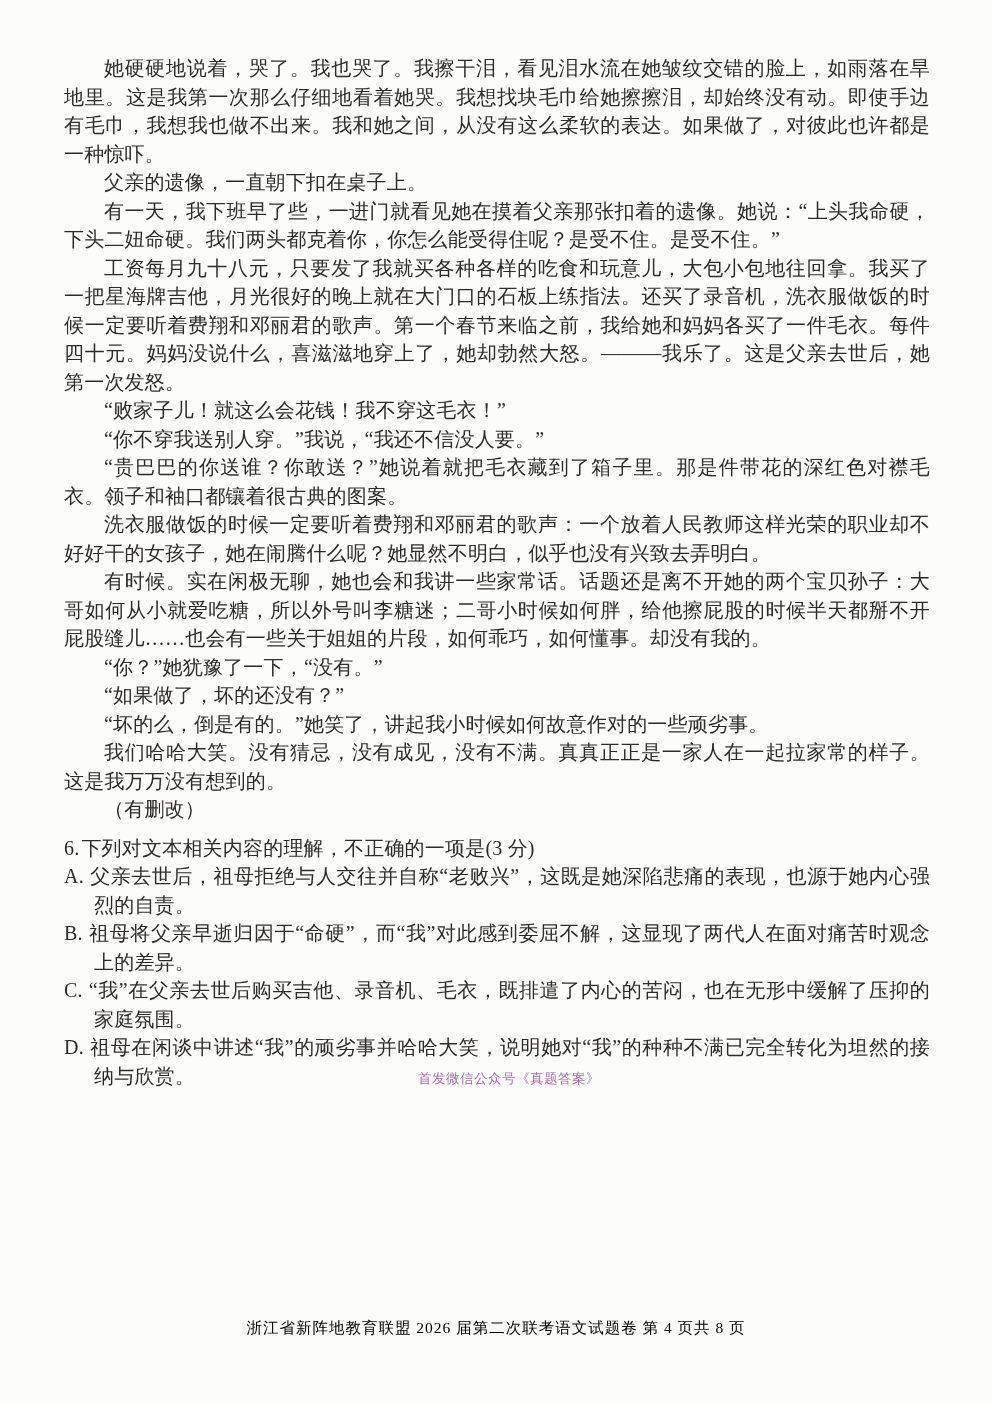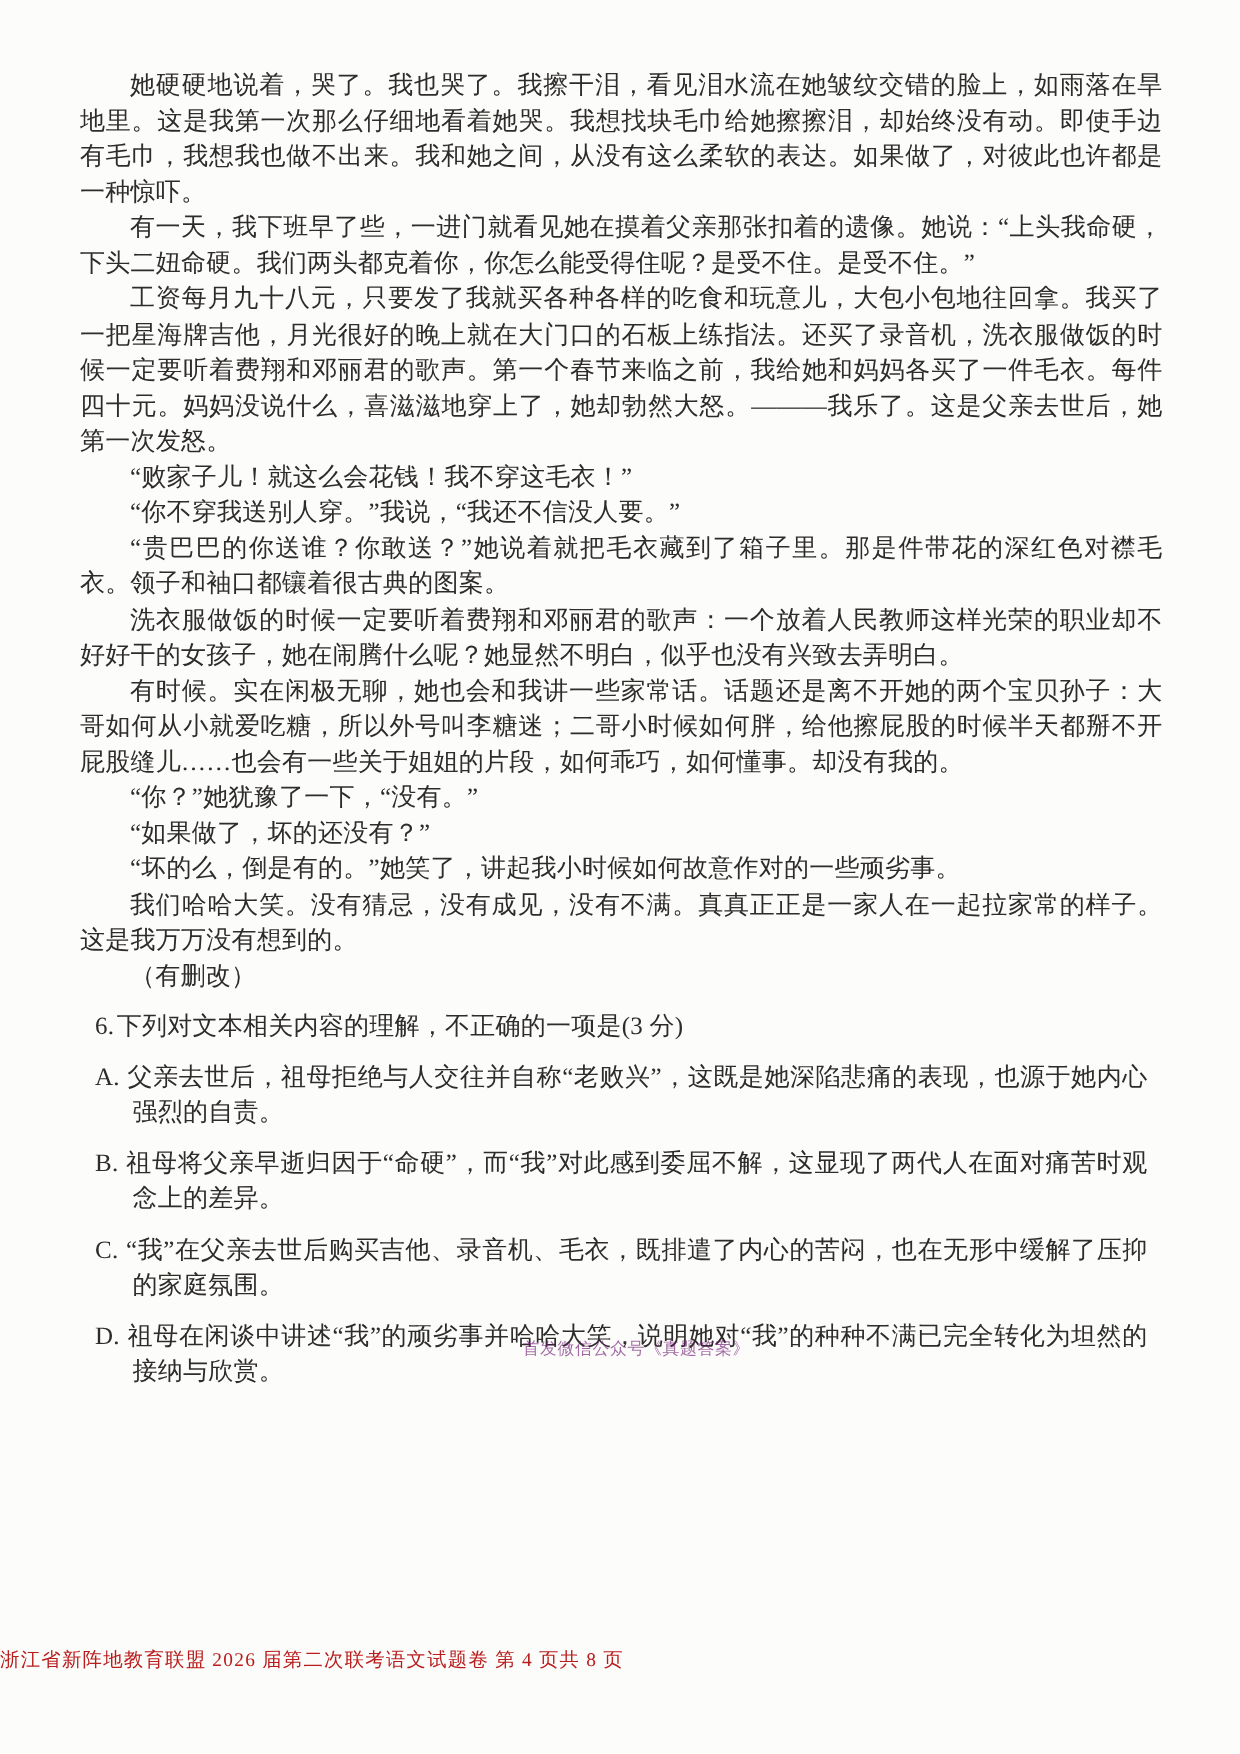--- a/index.html
+++ b/index.html
@@ -25,21 +25,21 @@
   }
   .attribution {
     margin: 0;
     font-size: 20px;
     line-height: 28.5px;
     text-align: right;
     padding-right: 24px;
   }
   .question { margin-top: 10px; }
   .question p {
-    margin: 12px;
+    margin: 0;
     font-size: 20px;
     line-height: 28.5px;
     text-align: justify;
     letter-spacing: 0.2px;
   }
   .stem { text-indent: 0; }
   .stem .qnum { padding-right: 2px; }
   .option {
     margin-left: 27px;
     padding-left: 30px;
@@ -54,33 +54,34 @@
     color: #701a75;
     opacity: 0.65;
     white-space: nowrap;
     letter-spacing: 0.5px;
   }
   .footer {
     position: absolute;
     left: 0;
     right: 0;
     top: 1318px;
-    text-align: left;
+    text-align: center;
     font-size: 15.5px;
-    color: #b91c1c;
+    color: #000000;
     letter-spacing: 1px;
   }
 </style>
 </head>
 <body>
 
 <div class="page">
 
   <section class="passage">
     <p>她硬硬地说着，哭了。我也哭了。我擦干泪，看见泪水流在她皱纹交错的脸上，如雨落在旱地里。这是我第一次那么仔细地看着她哭。我想找块毛巾给她擦擦泪，却始终没有动。即使手边有毛巾，我想我也做不出来。我和她之间，从没有这么柔软的表达。如果做了，对彼此也许都是一种惊吓。</p>
+    <p>父亲的遗像，一直朝下扣在桌子上。</p>
     <p>有一天，我下班早了些，一进门就看见她在摸着父亲那张扣着的遗像。她说：“上头我命硬，下头二妞命硬。我们两头都克着你，你怎么能受得住呢？是受不住。是受不住。”</p>
     <p>工资每月九十八元，只要发了我就买各种各样的吃食和玩意儿，大包小包地往回拿。我买了一把星海牌吉他，月光很好的晚上就在大门口的石板上练指法。还买了录音机，洗衣服做饭的时候一定要听着费翔和邓丽君的歌声。第一个春节来临之前，我给她和妈妈各买了一件毛衣。每件四十元。妈妈没说什么，喜滋滋地穿上了，她却勃然大怒。———我乐了。这是父亲去世后，她第一次发怒。</p>
     <p>“败家子儿！就这么会花钱！我不穿这毛衣！”</p>
     <p>“你不穿我送别人穿。”我说，“我还不信没人要。”</p>
     <p>“贵巴巴的你送谁？你敢送？”她说着就把毛衣藏到了箱子里。那是件带花的深红色对襟毛衣。领子和袖口都镶着很古典的图案。</p>
     <p>洗衣服做饭的时候一定要听着费翔和邓丽君的歌声：一个放着人民教师这样光荣的职业却不好好干的女孩子，她在闹腾什么呢？她显然不明白，似乎也没有兴致去弄明白。</p>
     <p>有时候。实在闲极无聊，她也会和我讲一些家常话。话题还是离不开她的两个宝贝孙子：大哥如何从小就爱吃糖，所以外号叫李糖迷；二哥小时候如何胖，给他擦屁股的时候半天都掰不开屁股缝儿……也会有一些关于姐姐的片段，如何乖巧，如何懂事。却没有我的。</p>
     <p>“你？”她犹豫了一下，“没有。”</p>
     <p>“如果做了，坏的还没有？”</p>
     <p>“坏的么，倒是有的。”她笑了，讲起我小时候如何故意作对的一些顽劣事。</p>

